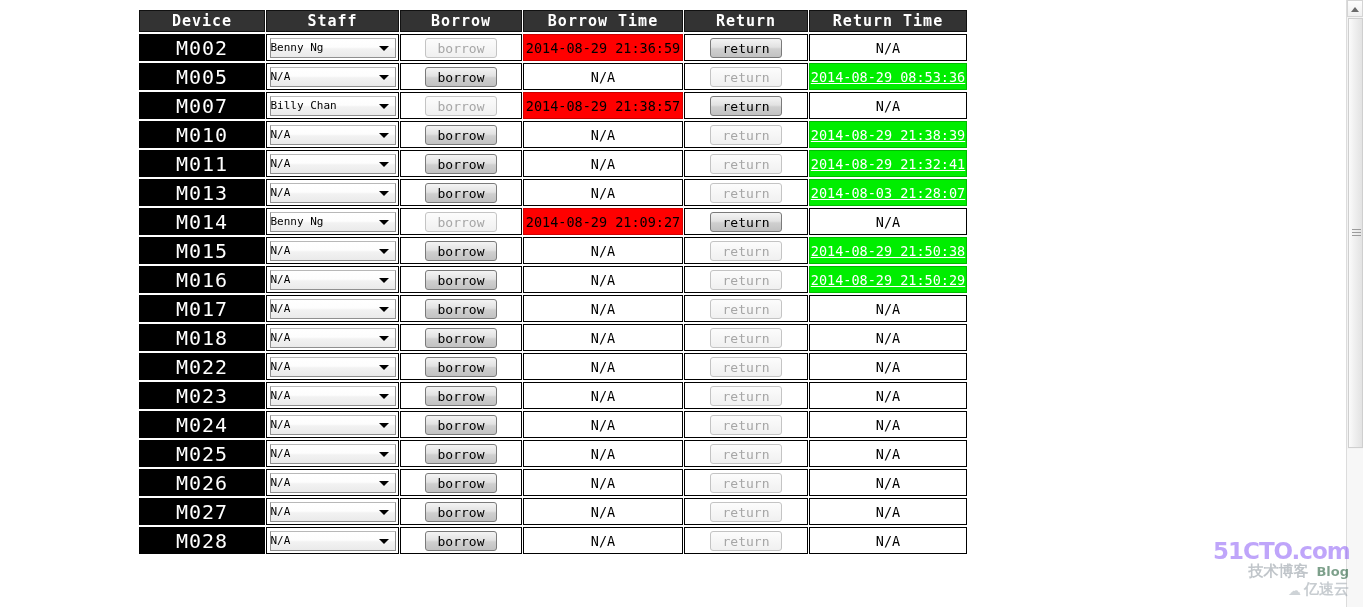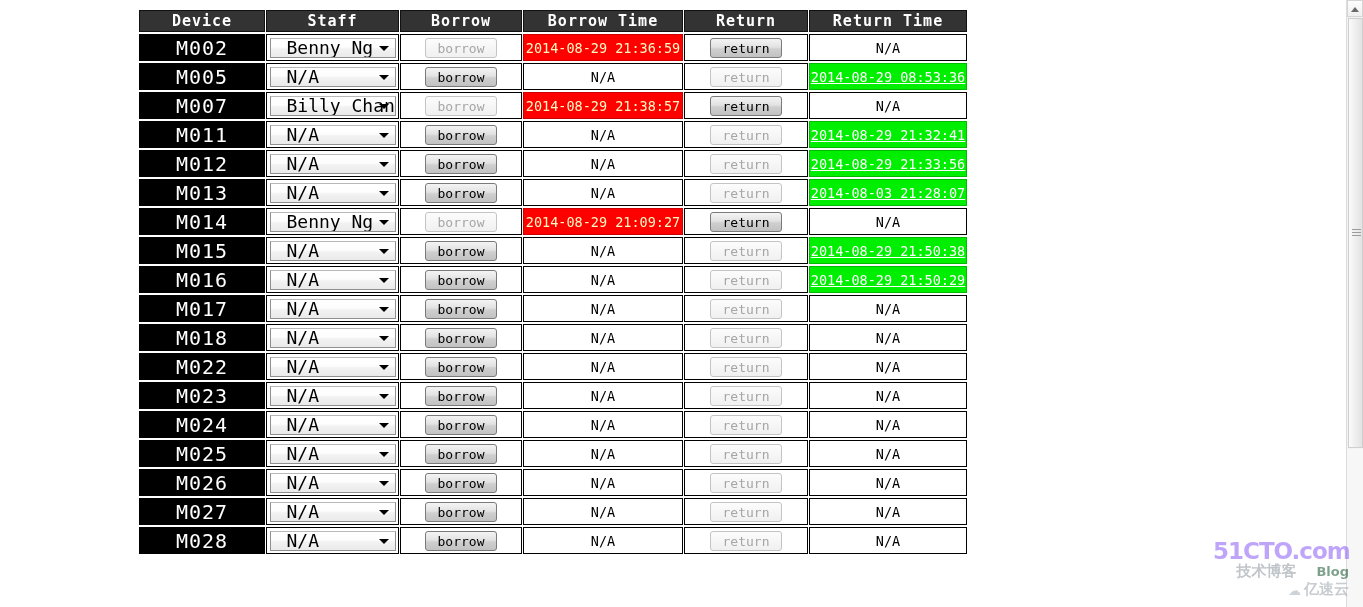--- a/index.html
+++ b/index.html
@@ -79,21 +79,21 @@
     letter-spacing: 1px;
     border: 1px solid #000000;
   }
 
   td.ctrl-cell { background: #ffffff; }
 
   td.time-cell { font-size: 13.5px; letter-spacing: 0px; }
 
   td.time-red {
     background: #ff0000;
-    color: #fef9c3;
+    color: #000000;
     border: 1px solid #cc0000;
     margin-left: 36px;
   }
 
   td.time-green {
     background: #00ee00;
     color: #ffffff;
     border: 1px solid #00bb00;
     text-decoration: underline;
   }
@@ -104,23 +104,23 @@
     position: relative;
     width: 126px;
     height: 20px;
     line-height: 18px;
     background: linear-gradient(to bottom, #ffffff 0%, #fdfdfd 45%, #f2f2f2 55%, #eaeaea 100%);
     border: 1px solid #8f8f8f;
     border-top-color: #b8b8b8;
     box-sizing: border-box;
     text-align: left;
     font-family: "DejaVu Sans Mono", "Liberation Mono", monospace;
-    font-size: 18px;
+    font-size: 11px;
     color: #000000;
-    padding-left: 16px;
+    padding-left: 0;
     cursor: default;
     overflow: hidden;
     vertical-align: middle;
   }
   .sel .sel-label {
     display: block;
     padding-right: 18px;
     overflow: hidden;
     text-overflow: clip;
     white-space: nowrap;
@@ -248,21 +248,21 @@
     font-size: 23px;
     font-weight: bold;
     color: #8b5cf6;
     letter-spacing: -1px;
     line-height: 22px;
   }
   #wm-sub-row {
     display: flex;
     justify-content: flex-end;
     align-items: baseline;
-    gap: 20px;
+    gap: 8px;
     line-height: 18px;
   }
   #wm-sub {
     font-family: "DejaVu Sans", "Liberation Sans", sans-serif;
     font-size: 15px;
     font-weight: bold;
     color: #8e979f;
   }
   #wm-blog {
     font-family: "DejaVu Sans", "Liberation Sans", sans-serif;
@@ -335,34 +335,34 @@
           </tr>
           <tr>
             <td class="device-cell">M007</td>
             <td class="ctrl-cell"><div class="sel"><span class="sel-label">Billy Chan</span><span class="sel-arrow"></span></div></td>
             <td class="ctrl-cell"><span class="btn btn-disabled">borrow</span></td>
             <td class="time-cell time-red">2014-08-29 21:38:57</td>
             <td class="ctrl-cell"><span class="btn btn-enabled">return</span></td>
             <td class="time-cell">N/A</td>
           </tr>
           <tr>
+            <td class="device-cell">M010</td>
+            <td class="ctrl-cell"><div class="sel"><span class="sel-label">N/A</span><span class="sel-arrow"></span></div></td>
+            <td class="ctrl-cell"><span class="btn btn-enabled">borrow</span></td>
+            <td class="time-cell">N/A</td>
+            <td class="ctrl-cell"><span class="btn btn-disabled">return</span></td>
+            <td class="time-cell time-green">2014-08-29 21:38:39</td>
+          </tr>
+          <tr>
             <td class="device-cell">M011</td>
             <td class="ctrl-cell"><div class="sel"><span class="sel-label">N/A</span><span class="sel-arrow"></span></div></td>
             <td class="ctrl-cell"><span class="btn btn-enabled">borrow</span></td>
             <td class="time-cell">N/A</td>
             <td class="ctrl-cell"><span class="btn btn-disabled">return</span></td>
             <td class="time-cell time-green">2014-08-29 21:32:41</td>
-          </tr>
-          <tr>
-            <td class="device-cell">M012</td>
-            <td class="ctrl-cell"><div class="sel"><span class="sel-label">N/A</span><span class="sel-arrow"></span></div></td>
-            <td class="ctrl-cell"><span class="btn btn-enabled">borrow</span></td>
-            <td class="time-cell">N/A</td>
-            <td class="ctrl-cell"><span class="btn btn-disabled">return</span></td>
-            <td class="time-cell time-green">2014-08-29 21:33:56</td>
           </tr>
           <tr>
             <td class="device-cell">M013</td>
             <td class="ctrl-cell"><div class="sel"><span class="sel-label">N/A</span><span class="sel-arrow"></span></div></td>
             <td class="ctrl-cell"><span class="btn btn-enabled">borrow</span></td>
             <td class="time-cell">N/A</td>
             <td class="ctrl-cell"><span class="btn btn-disabled">return</span></td>
             <td class="time-cell time-green">2014-08-03 21:28:07</td>
           </tr>
           <tr>

